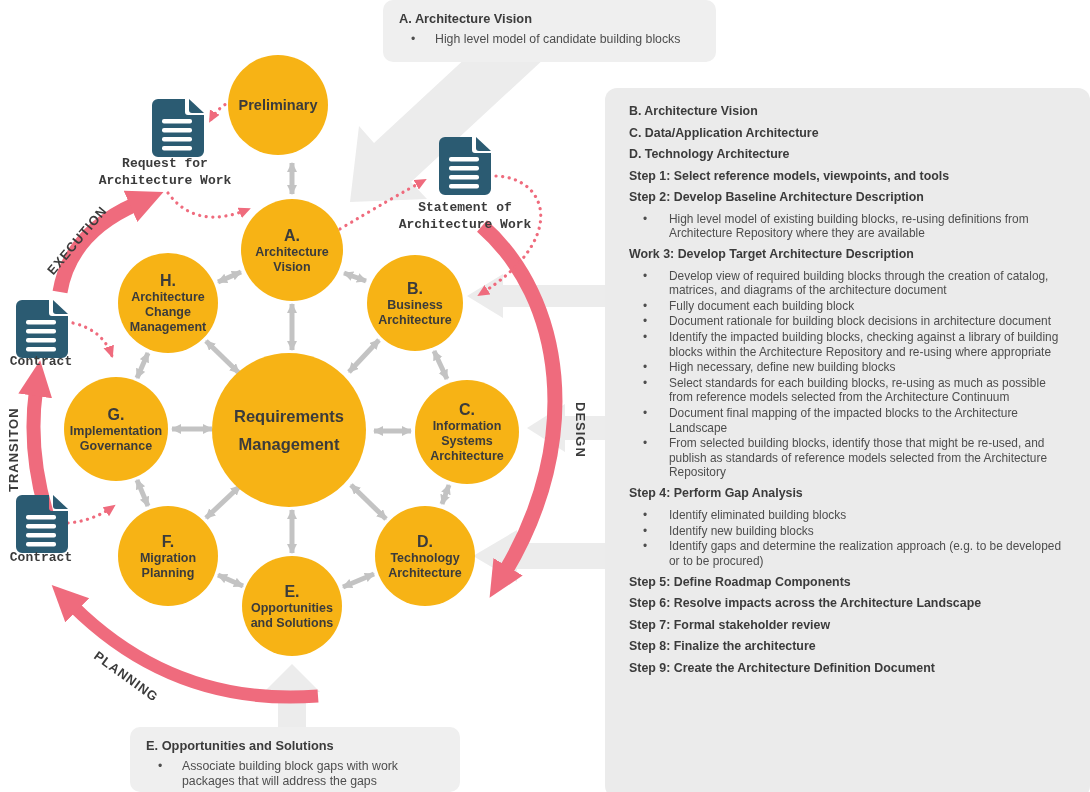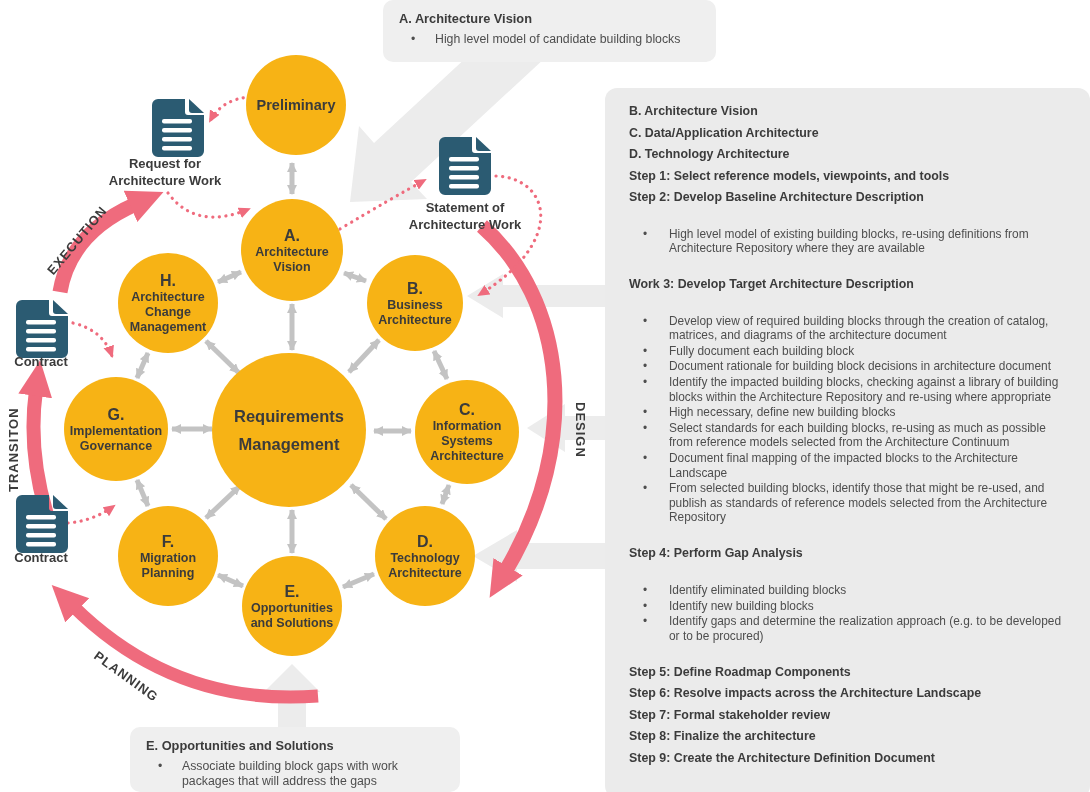--- a/index.html
+++ b/index.html
@@ -20,42 +20,42 @@
   .circle{position:absolute;border-radius:50%;background:var(--yellow);display:flex;
           flex-direction:column;align-items:center;justify-content:center;text-align:center;
           color:var(--textDark);font-weight:bold;}
   .c-letter{font-size:16px;line-height:19px;}
   .c-line{font-size:12.5px;line-height:15px;}
   .c-solo{font-size:14.5px;}
   .req .c-big{font-size:16.5px;line-height:28px;}
 
   .doc-icon{position:absolute;width:52px;height:58px;}
   .doc-label{position:absolute;text-align:center;font-weight:bold;font-size:13px;
-             line-height:16.5px;color:var(--textDark);}
+             line-height:16.5px;color:var(--textDark);font-family:Liberation Mono, monospace;}
 
   .stage-label{position:absolute;font-weight:bold;color:var(--textDark);font-size:13px;
                letter-spacing:1px;white-space:nowrap;}
   #lbl-execution{left:44px;top:268px;transform:rotate(-50deg);transform-origin:left top;}
   #lbl-transition{left:6px;top:492px;transform:rotate(-90deg);transform-origin:left top;}
   #lbl-planning{left:100px;top:648px;transform:rotate(36deg);transform-origin:left top;}
   #lbl-design{left:588px;top:402px;transform:rotate(90deg);transform-origin:left top;}
 
   .callout{position:absolute;background:var(--calloutBg);border-radius:10px;
            box-sizing:border-box;padding:11px 16px;}
   #callout-top{left:383px;top:0;width:333px;height:62px;}
   #callout-bottom{left:130px;top:727px;width:330px;height:65px;}
   .co-title{font-weight:bold;font-size:12.8px;color:var(--textDark);margin-bottom:6px;}
   .co-bullet{position:relative;padding-left:36px;font-size:12.3px;line-height:15px;color:#4e4e4e;}
   .co-bullet::before{content:"\2022";position:absolute;left:12px;}
 
   .panel{position:absolute;left:605px;top:88px;width:485px;height:710px;background:var(--panelBg);
          border-radius:12px;padding:12px 24px;box-sizing:border-box;overflow:hidden;}
   .p-head{font-size:12.4px;font-weight:bold;color:var(--textDark);margin:7px 0;line-height:14.5px;}
   .p-head:first-child{margin-top:4px;}
-  .p-group{margin:22px 0;}
+  .p-group{margin:7px 0;}
   .p-bullet{position:relative;padding-left:40px;font-size:11.9px;line-height:14.3px;
             color:#4e4e4e;margin:1.5px 0;}
   .p-bullet::before{content:"\2022";position:absolute;left:14px;}
 </style>
 </head>
 <body>
 
 <div class="stage">
 
   <svg id="arrows" width="1090" height="792" viewBox="0 0 1090 792">
@@ -113,21 +113,21 @@
       <line class="s-gray" x1="411" y1="431" x2="374" y2="431" marker-start="url(#mgS)" marker-end="url(#mgE)"></line>
       <line class="s-gray" x1="386" y1="519" x2="351" y2="485" marker-start="url(#mgS)" marker-end="url(#mgE)"></line>
       <line class="s-gray" x1="292" y1="553" x2="292" y2="510" marker-start="url(#mgS)" marker-end="url(#mgE)"></line>
       <line class="s-gray" x1="206" y1="518" x2="240" y2="486" marker-start="url(#mgS)" marker-end="url(#mgE)"></line>
       <line class="s-gray" x1="172" y1="429" x2="212" y2="429" marker-start="url(#mgS)" marker-end="url(#mgE)"></line>
       <line class="s-gray" x1="206" y1="341" x2="239" y2="373" marker-start="url(#mgS)" marker-end="url(#mgE)"></line>
     </g>
   </svg>
 
   <div id="circles">
-      <div class="circle" style="left: 246px; top: 55px; height: 100px; width: 100px;">
+      <div class="circle" style="left: 228px; top: 55px; height: 100px; width: 100px;">
         <span class="c-solo">Preliminary</span>
       </div>
       <div class="circle" style="left: 241px; top: 199px; height: 102px; width: 102px;">
         <span class="c-letter">A.</span>
         <span class="c-line">Architecture</span>
         <span class="c-line">Vision</span>
       </div>
       <div class="circle" style="left: 367px; top: 255px; height: 96px; width: 96px;">
         <span class="c-letter">B.</span>
         <span class="c-line">Business</span>

